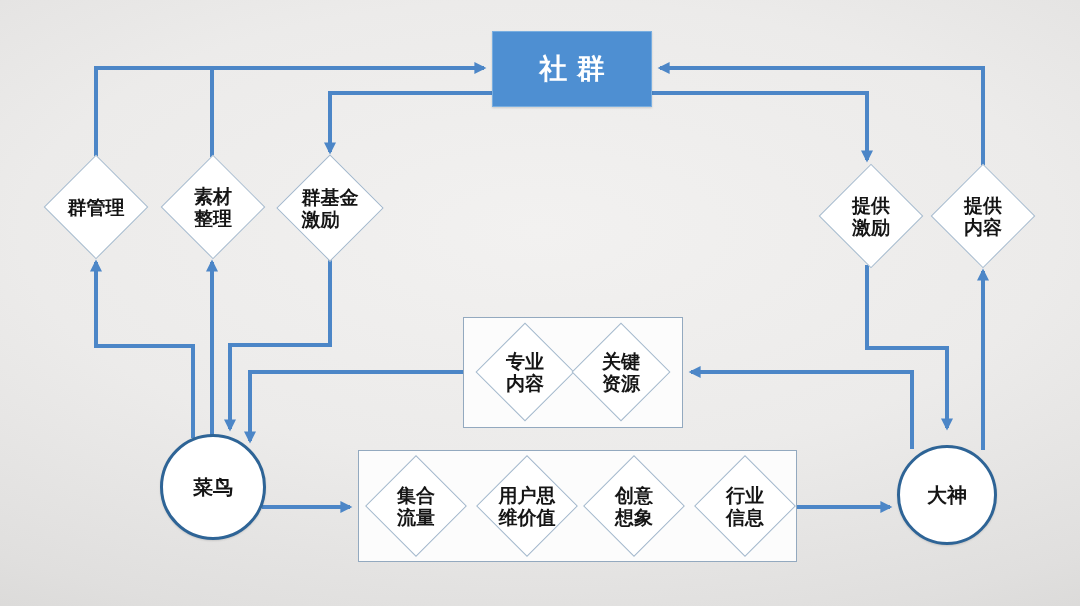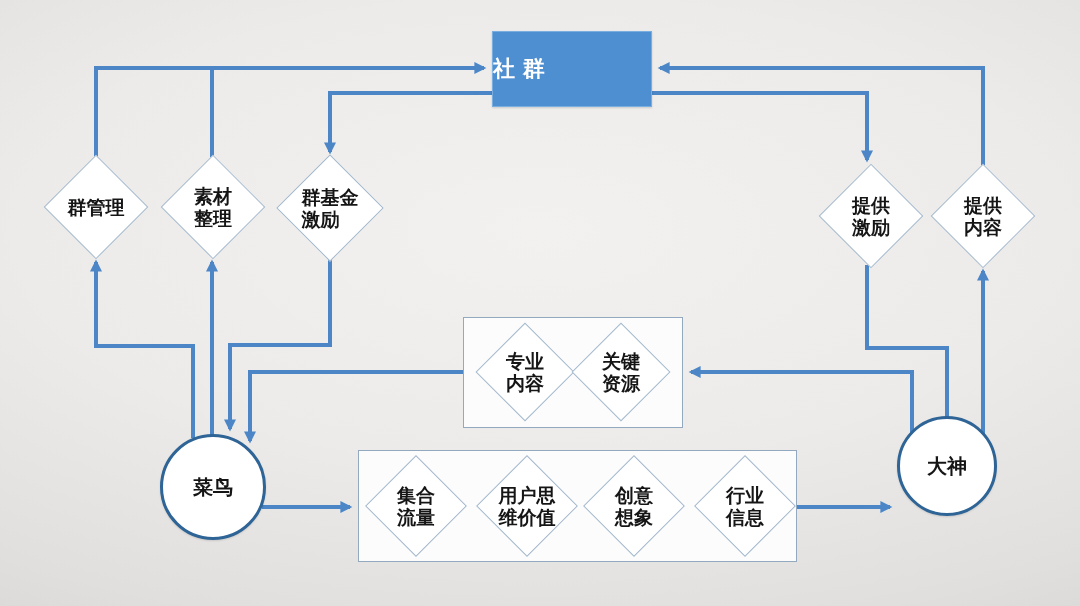--- a/index.html
+++ b/index.html
@@ -16,22 +16,22 @@
   }
   svg.edge-layer{position:absolute;left:0;top:0;width:1080px;height:606px;}
   .edge{stroke:var(--c-arrow,#4c86c7);stroke-width:4;fill:none;}
   .arrowhead{fill:var(--c-arrow,#4c86c7);}
 
   .node{position:absolute;box-sizing:border-box;color:#151515;}
 
   .community{
     background:var(--c-community-fill,#4e8fd2);
     border:1px solid #79aee0;
-    display:flex;align-items:center;justify-content:flex-start;
-    color:#ffffff;font-weight:bold;font-size:22px;
+    display:flex;align-items:center;justify-content:center;
+    color:#ffffff;font-weight:bold;font-size:28px;
     box-shadow:0 1px 2px rgba(0,0,0,.15);
   }
 
   .diamond{
     background:#ffffff;
     border:1.5px solid var(--c-shape-border,#a3b8cc);
     transform:rotate(45deg);
   }
   .diamond .lbl{
     position:absolute;inset:0;
@@ -133,17 +133,17 @@
 想象</span>
   </div>
   <div class="node diamond" style="left:709px;top:470px;width:72px;height:72px;">
     <span class="lbl">行业
 信息</span>
   </div>
 
   <div class="node circle" style="left:160px;top:434px;width:106px;height:106px;">
     <span>菜鸟</span>
   </div>
-  <div class="node circle" style="left:897px;top:416px;width:100px;height:100px;font-family:Liberation Mono, monospace;">
+  <div class="node circle" style="left:897px;top:445px;width:100px;height:100px;font-family:Liberation Mono, monospace;">
     <span>大神</span>
   </div>
 
 </div>
 
 </body></html>

